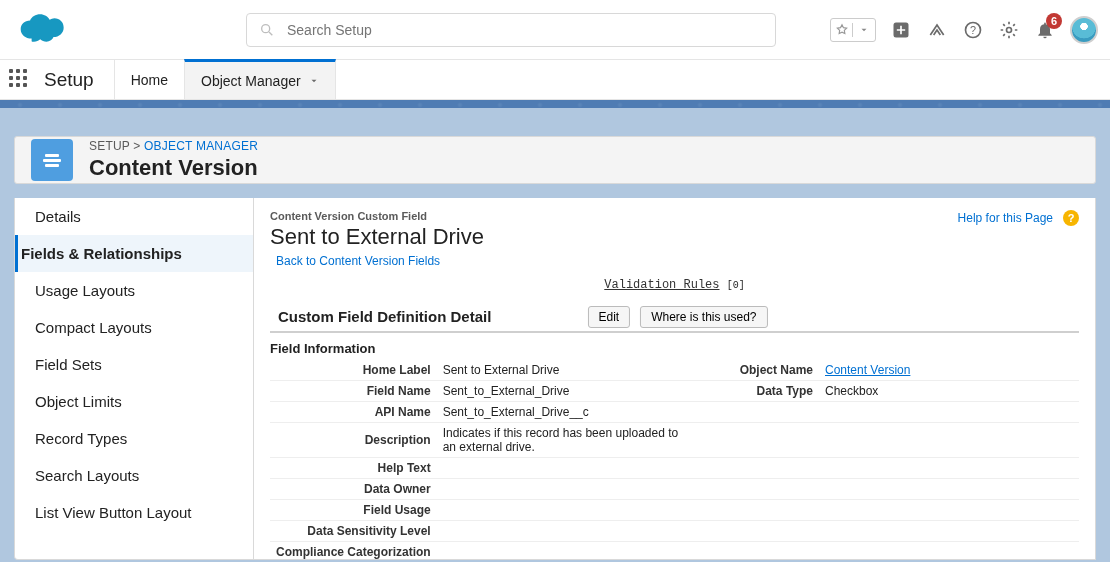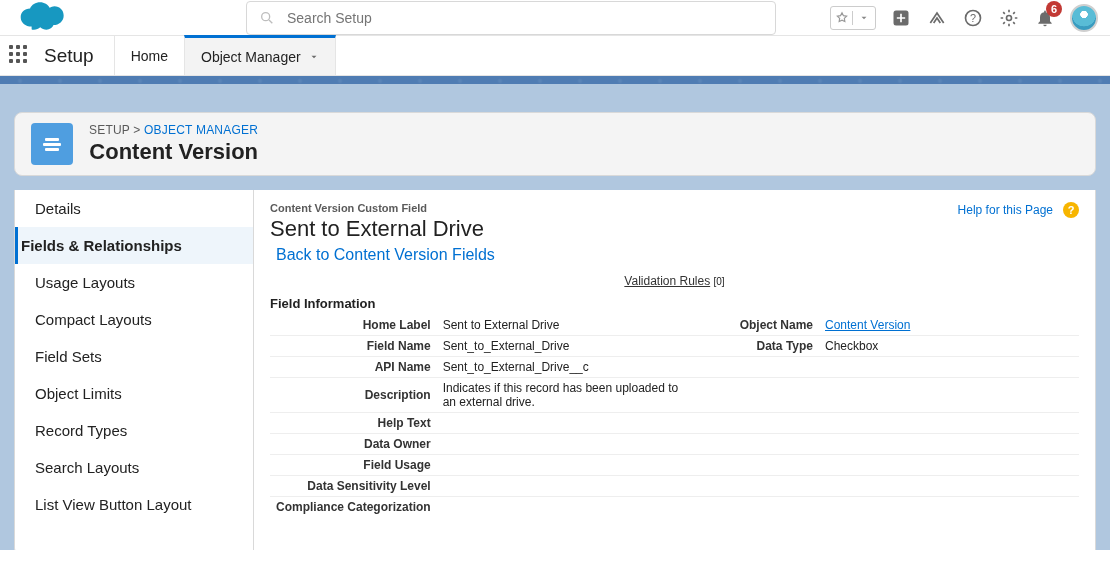--- a/index.html
+++ b/index.html
@@ -1,19 +1,19 @@
 <!DOCTYPE html>
 <html><head>
 <meta charset="utf-8">
 <style>
   * { box-sizing: border-box; margin: 0; padding: 0; }
   body { font-family: -apple-system, BlinkMacSystemFont, "Segoe UI", Arial, sans-serif; font-size: 13px; color: #222; background: #fff; width: 1110px; height: 562px; overflow: hidden; }
 
   
-  .global-header { height: 36px; display:flex; align-items:center; padding: 0 12px; border-bottom:1px solid #e5e5e5; }
+  .global-header { height: 60px; display:flex; align-items:center; padding: 0 12px; border-bottom:1px solid #e5e5e5; }
   .cloud-logo { width: 50px; height: 36px; margin-left:4px; margin-right: 180px; }
   .search-wrap { flex:0 0 530px; display:flex; align-items:center; background:#fff; border:1px solid #d8d8d8; border-radius:4px; height:34px; padding:0 12px; }
   .search-wrap svg { flex:0 0 16px; margin-right:12px; opacity:.55;}
   .search-input { border:none; outline:none; font-size:14px; width:100%; }
   .header-icons { margin-left:auto; display:flex; align-items:center; gap:14px; }
   .hicon { width:22px; height:22px; display:flex; align-items:center; justify-content:center; color:#6b6b6b; position:relative; cursor:pointer;}
   .hicon svg { width:20px; height:20px; }
   .badge-red { position:absolute; top:-6px; right:-6px; background:#c23934; color:#fff; font-size:11px; min-width:16px; height:16px; border-radius:8px; display:flex; align-items:center; justify-content:center; font-weight:600;}
   .avatar { width:28px; height:28px; border-radius:50%; background: radial-gradient(circle at 50% 35%, #fff 18%, #59bcd6 20% 60%, #3a9cc0 62%); border:2px solid #cfcfcf;}
   .fav-box { display:flex; align-items:center; border:1px solid #ccc; border-radius:3px; height:24px; }
@@ -28,43 +28,43 @@
   .app-name { font-size:19px; font-weight:400; padding:0 20px 0 4px;}
   .nav-item { padding:0 16px; height:40px; display:flex; align-items:center; font-size:14px; cursor:pointer; border-left:1px solid #e5e5e5;}
   .nav-item.active { border-top:3px solid #0070d2; background:#f3f3f3; padding-top:0; margin-top:-1px; border-right:1px solid #e5e5e5;}
   .nav-item .chev { margin-left:8px;}
 
   
   .blue-band { background:#4f7cb3; height:8px; position:relative; overflow:hidden;}
   .blue-band::before { content:""; position:absolute; inset:0; background-image: radial-gradient(circle, rgba(255,255,255,0.15) 1px, transparent 3px); background-size: 40px 10px; opacity:.4;}
 
   
-  .page-header { background:#f4f4f4; border:1px solid #d9d9d9; border-radius:8px; margin-top:14px; padding:10px 16px; display:flex; align-items:center; gap:16px;text-align:right;}
+  .page-header { background:#f4f4f4; border:1px solid #d9d9d9; border-radius:3px; margin-top:14px; padding:2px 16px; display:flex; align-items:center; gap:16px;}
   .ph-icon { width:42px; height:42px; background:#4f9ee0; border-radius:4px; display:flex; align-items:center; justify-content:center; color:#fff;}
   .ph-icon svg { width:24px; height:24px;}
   .breadcrumb { font-size:12px; color:#5a5a5a; letter-spacing:.2px;}
   .breadcrumb a { color:#0070d2; text-decoration:none;}
   .ph-title { font-size:22px; font-weight:700; margin-top:2px;}
   
   
   .wrap { background:#b0c7df; padding:14px; height: calc(562px - 48px - 40px - 8px); overflow:hidden;}
   .cols { display:flex; gap:0; margin-top:14px; height: calc(100% - 76px);}
   .sidebar { width:240px; background:#fff; border:1px solid #d9d9d9; border-radius:0 0 0 4px; border-top:none; font-size:15px; }
   .sidebar .sitem { padding:10px 20px; cursor:pointer; }
   .sidebar .sitem.active { background:#eef5fb; border-left:3px solid #0070d2; font-weight:600; padding-left:3px;}
   .content { flex:1; background:#fff; border:1px solid #d9d9d9; border-left:none; border-top:none; padding:12px 16px 20px 16px; overflow:auto;}
 
   .content-top { display:flex; justify-content:space-between; align-items:flex-start;}
   .content-type { font-size:11px; color:#5a5a5a; font-weight:700;}
   .content-title { font-size:22px; font-weight:500; margin-top:2px;}
-  .back-link { color:#0070d2; font-size:16px; text-decoration:none; display:inline-block; margin-top:4px; margin-left:6px;}
+  .back-link { color:#0070d2; font-size:12px; text-decoration:none; display:inline-block; margin-top:4px; margin-left:6px;}
   .help-link { font-size:12px; color:#0070d2; display:flex; align-items:center; gap:10px; text-decoration:none;}
   .help-q { width:16px; height:16px; border-radius:50%; background:#f7b500; color:#fff; font-size:11px; display:flex; align-items:center; justify-content:center; font-weight:700;}
 
-  .vr-line { text-align:center; margin-top:10px; font-size:12px;}
+  .vr-line { text-align:center; margin-top:10px; font-size:12px;font-family:Liberation Mono, monospace;}
   .vr-line a { color:#333; text-decoration:underline;}
   .vr-count { font-size:10px;}
 
   .section-head { display:flex; align-items:center; margin-top:16px; border-bottom:2px solid #cfcfcf; padding-bottom:6px;}
   .section-head h3 { font-size:15px; font-weight:700; margin-right:auto; margin-left:8px;}
   .btn { background:#f6f6f6; border:1px solid #bbb; border-radius:3px; font-size:12px; padding:3px 10px; cursor:pointer; margin-left:6px;}
   .btn-group { position:absolute; left:50%; transform:translateX(-50%); display:flex; gap:4px;}
   .section-head { position:relative; }
 
   .subsection-title { font-size:13px; font-weight:700; margin-top:8px; margin-bottom:4px;}
@@ -208,20 +208,27 @@
         <a class="help-link" href="#">
           <span>Help for this Page</span>
           <span class="help-q">?</span>
         </a>
       </div>
 
       <div class="vr-line">
         <a href="#">Validation Rules</a> <span class="vr-count">[0]</span>
       </div>
 
+      <div class="section-head">
+        <h3>Custom Field Definition Detail</h3>
+        <div class="btn-group">
+          <button class="btn">Edit</button>
+          <button class="btn">Where is this used?</button>
+        </div>
+      </div>
 
       <div class="subsection-title">Field Information</div>
 
       <table class="detail-grid">
         <tbody id="detail-rows">
             <tr>
               <td class="d-label">Home Label</td>
               <td class="d-val">Sent to External Drive</td>
               <td class="d-label2">Object Name</td>
               <td class="d-val2"><span class="linkish">Content Version</span></td>

